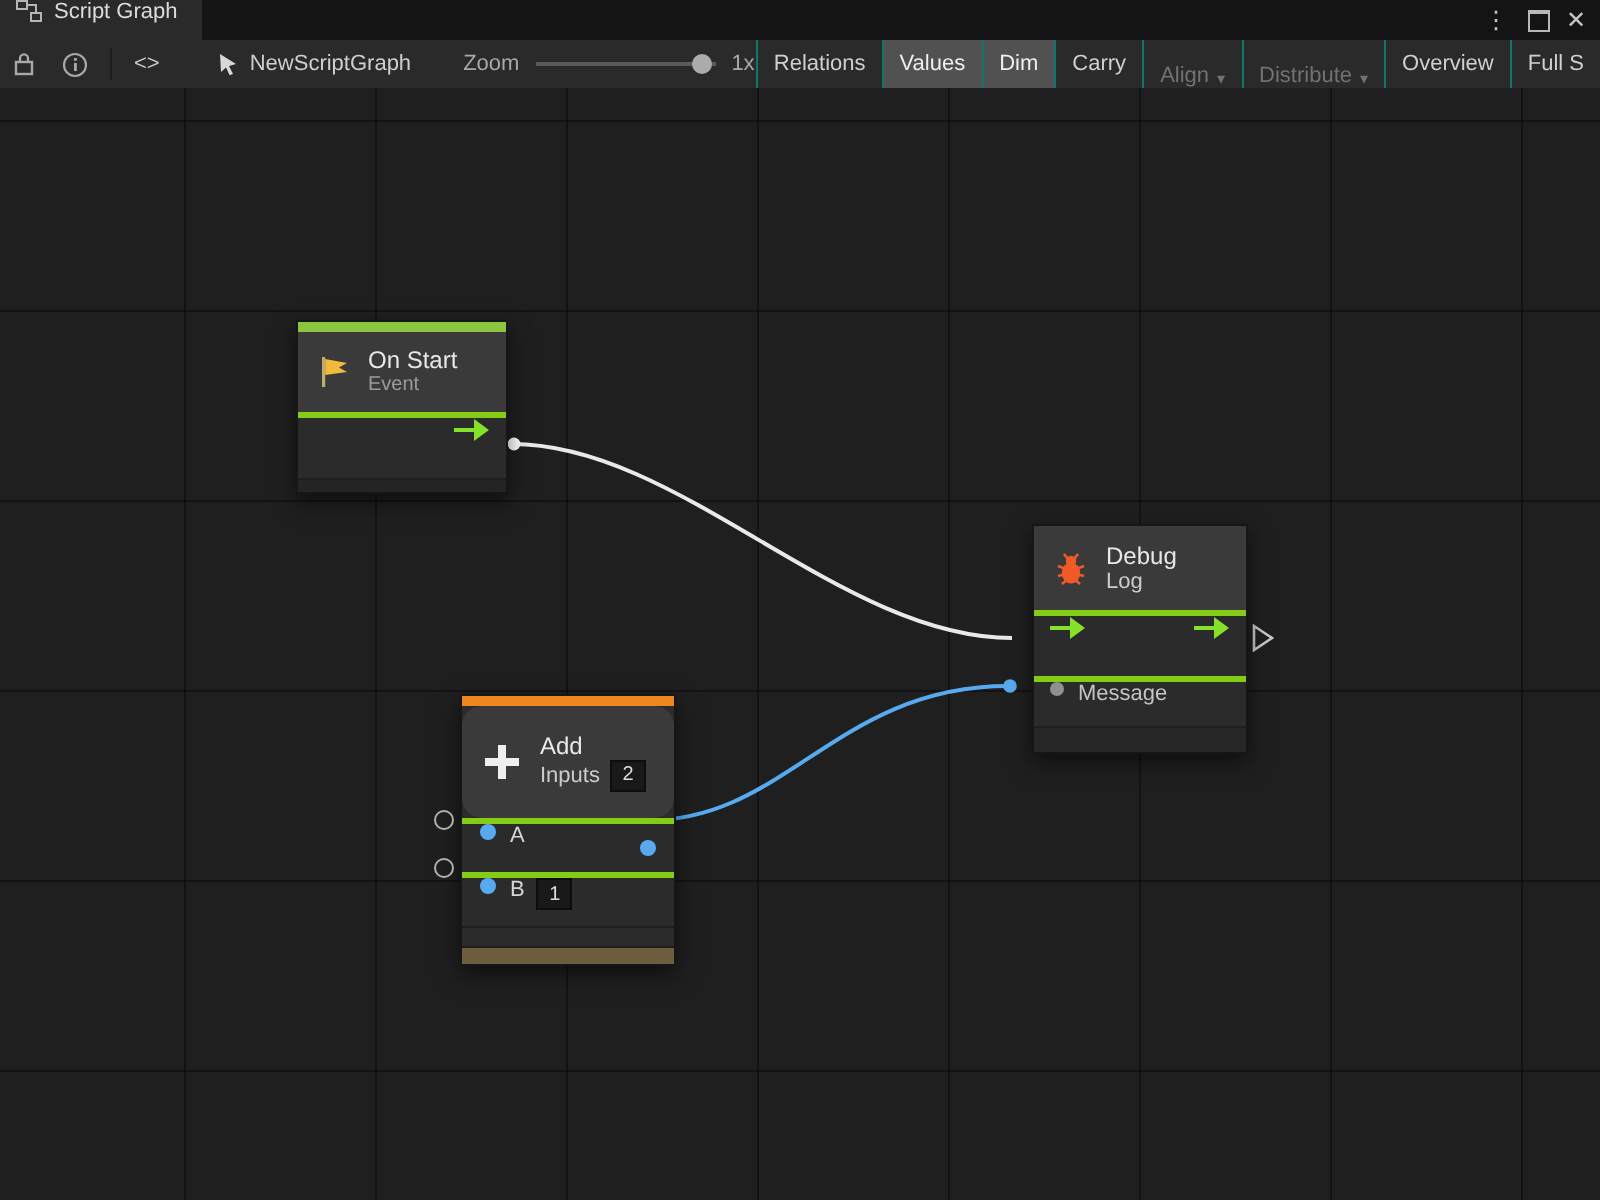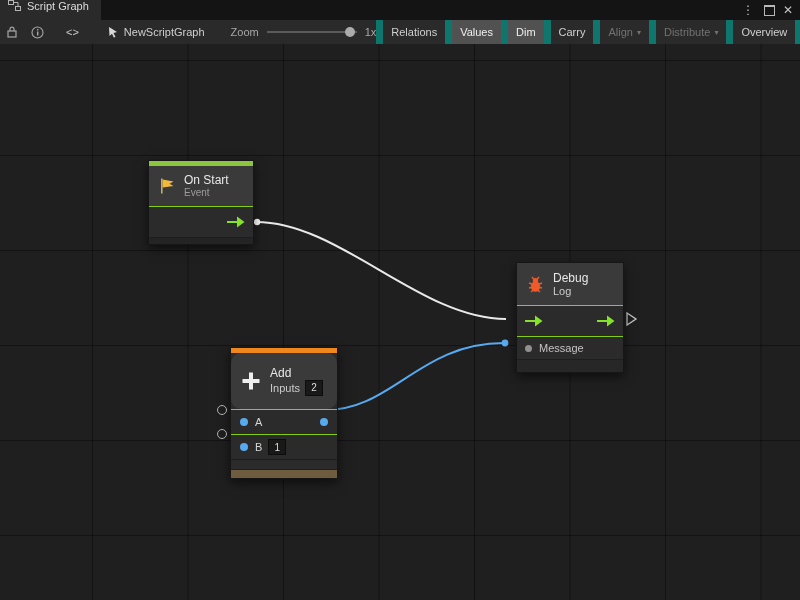--- a/index.html
+++ b/index.html
@@ -35,24 +35,24 @@
   }
   .tb-icon{display:flex;align-items:center;justify-content:center;height:24px;padding:0 7px;}
   .tb-sep{width:1px;height:16px;background:#1d1d1d;margin:0 4px;}
   .graph-name{display:flex;align-items:center;gap:5px;margin-left:22px;color:#cfcfcf;}
   .zoom-group{display:flex;align-items:center;margin-left:26px;color:#a8a8a8;text-align:center;}
   .zoom-track{width:90px;height:2px;background:#5a5a5a;position:relative;margin:0 8px;}
   .zoom-knob{position:absolute;right:2px;top:-4px;width:10px;height:10px;border-radius:50%;background:#ababab;}
   .btn-group{margin-left:auto;display:flex;height:24px;}
   .tb-btn{
     height:24px;display:flex;align-items:center;padding:0 8px;
-    border-left:7px solid #0f766e;color:#d0d0d0;cursor:pointer;
+    border-left:1px solid #0f766e;color:#d0d0d0;cursor:pointer;
   }
   .tb-btn.active{background:#515151;color:#efefef;}
-  .tb-btn.disabled{color:#727272;cursor:default;}
+  .tb-btn.disabled{color:#727272;cursor:default;align-items:flex-end;}
   .caret{font-size:8px;margin-left:4px;}
   
   .canvas{
     position:absolute;top:44px;left:0;width:800px;height:556px;
     background-color:#1f1f1f;
     background-image:
       linear-gradient(to right, rgba(0,0,0,0.38) 1px, transparent 1px),
       linear-gradient(to bottom, rgba(0,0,0,0.38) 1px, transparent 1px);
     background-size:95.5px 95px, 95.5px 95px;
     background-position:92px 0px, 0px 16px;
@@ -62,21 +62,21 @@
   .node{
     position:absolute;background:#2b2b2b;
     border:1px solid #161616;box-shadow:0 4px 10px rgba(0,0,0,.55);
   }
   .accent{height:5px;}
   .node-header{background:#3a3a3a;display:flex;align-items:center;gap:8px;padding:0 9px;}
   .ht{display:flex;flex-direction:column;justify-content:center;}
   .node-title{font-size:12px;color:#e8e8e8;line-height:14px;}
   .node-sub{font-size:10px;color:#9c9c9c;line-height:12px;display:flex;align-items:center;gap:5px;}
   .node-sub.light{color:#cccccc;font-size:11px;}
-  .row{display:flex;align-items:center;background:#2b2b2b;border-top:1px solid #84cc16;position:relative;}
+  .row{display:flex;align-items:flex-start;background:#2b2b2b;border-top:3px solid #84cc16;position:relative;}
   .footer{border-top:1px solid #1e1e1e;}
   .badge{
     min-width:12px;height:14px;padding:0 2px;background:#191919;border:1px solid #0c0c0c;
     color:#dddddd;font-size:10px;display:flex;align-items:center;justify-content:center;
   }
   .dot{border-radius:50%;flex:0 0 auto;}
   .dot.blue{width:8px;height:8px;background:#58aaf0;}
   .dot.grey{width:7px;height:7px;background:#909090;}
   .port-label{font-size:11px;color:#d6d6d6;margin-left:7px;}
   .out-dot{position:absolute;right:9px;top:50%;margin-top:-4px;}

